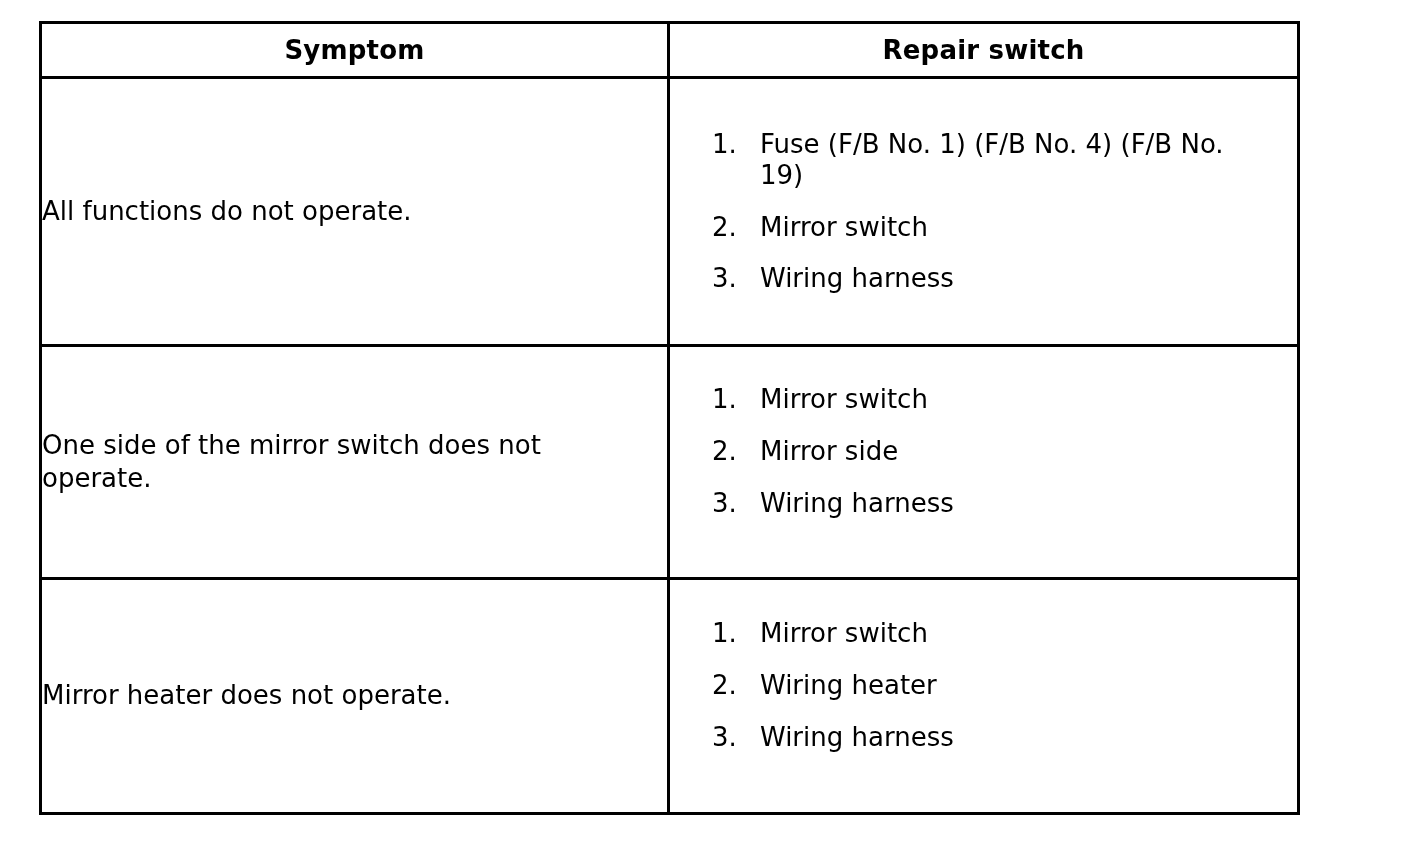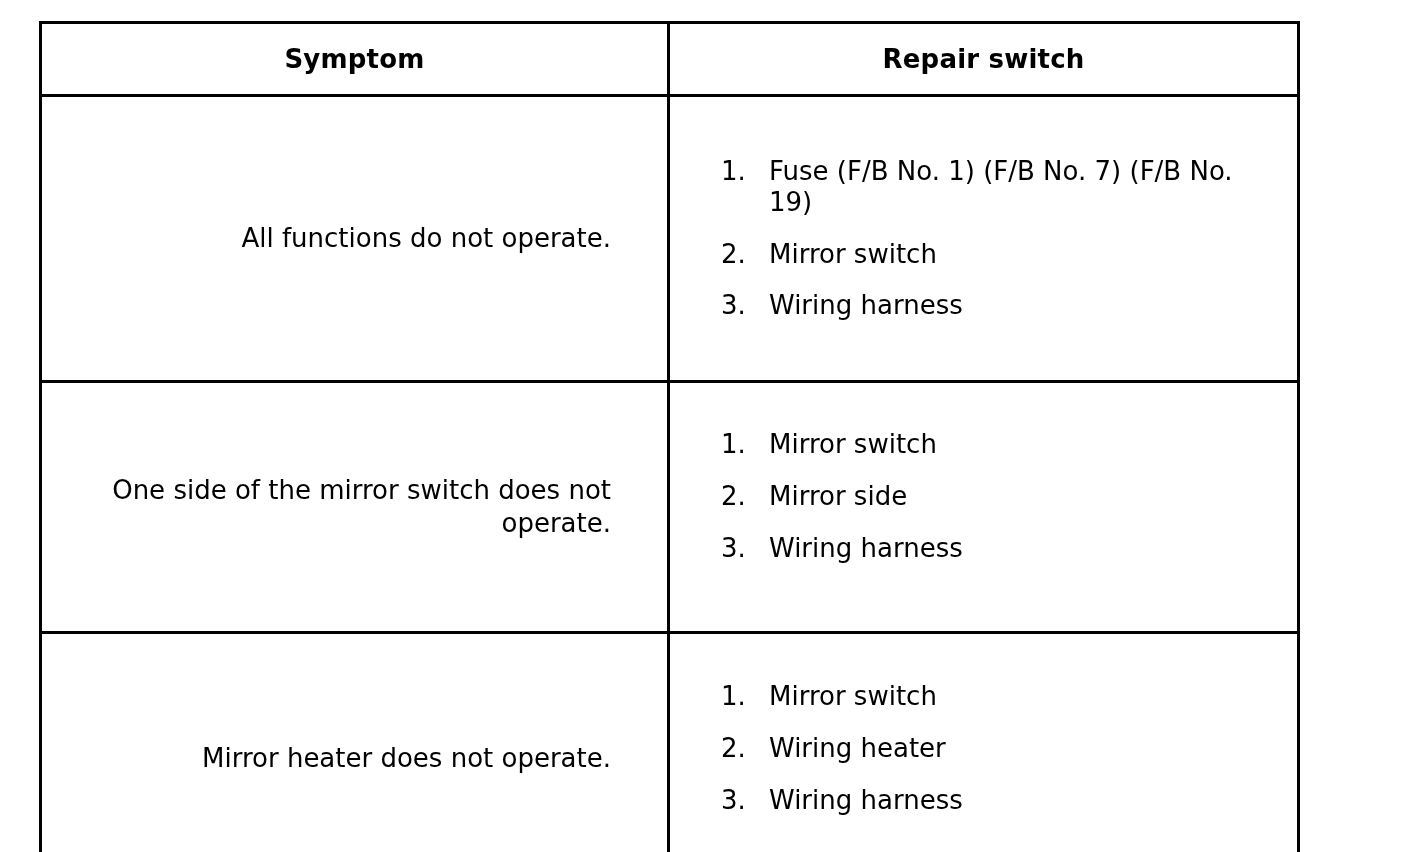--- a/index.html
+++ b/index.html
@@ -26,42 +26,42 @@
     top: 21px;
     width: 1258px;
     border-collapse: collapse;
     table-layout: fixed;
     background: #ffffff;
   }
   .diag-table td,
   .diag-table th {
     border: 3px solid #000000;
     vertical-align: middle;
-    padding: 9px;
+    padding: 0;
     background: #ffffff;
   }
   col.col-symptom { width: 628px; }
   col.col-repair  { width: 630px; }
 
   .hdr-cell {
     height: 52px;
     text-align: center;
     font-size: 26px;
     font-weight: bold;
     letter-spacing: 0.2px;
     line-height: 1.1;
   }
   .hdr-text { display: block; }
 
   .symptom-cell {
     padding: 0 14px 0 9px;
     font-size: 26px;
     line-height: 1.27;
     font-weight: normal;
-    text-align: right;
+    text-align: left;
     margin-left: 20px;
   }
   .symptom-text {
     display: block;
     max-width: 560px;
   }
 
   .repair-cell {
     padding: 0 10px 0 0;
     font-size: 26px;
@@ -121,21 +121,21 @@
     <tbody>
 
       <tr class="row-1">
         <td class="symptom-cell">
           <span class="symptom-text">All functions do not operate.</span>
         </td>
         <td class="repair-cell">
           <ol class="repair-list">
             <li>
               <span class="li-num">1.</span>
-              <span class="li-text">Fuse (F/B No. 1) (F/B No. 7) (F/B No. 19)</span>
+              <span class="li-text">Fuse (F/B No. 1) (F/B No. 4) (F/B No. 19)</span>
             </li>
             <li>
               <span class="li-num">2.</span>
               <span class="li-text">Mirror switch</span>
             </li>
             <li>
               <span class="li-num">3.</span>
               <span class="li-text">Wiring harness</span>
             </li>
           </ol>

